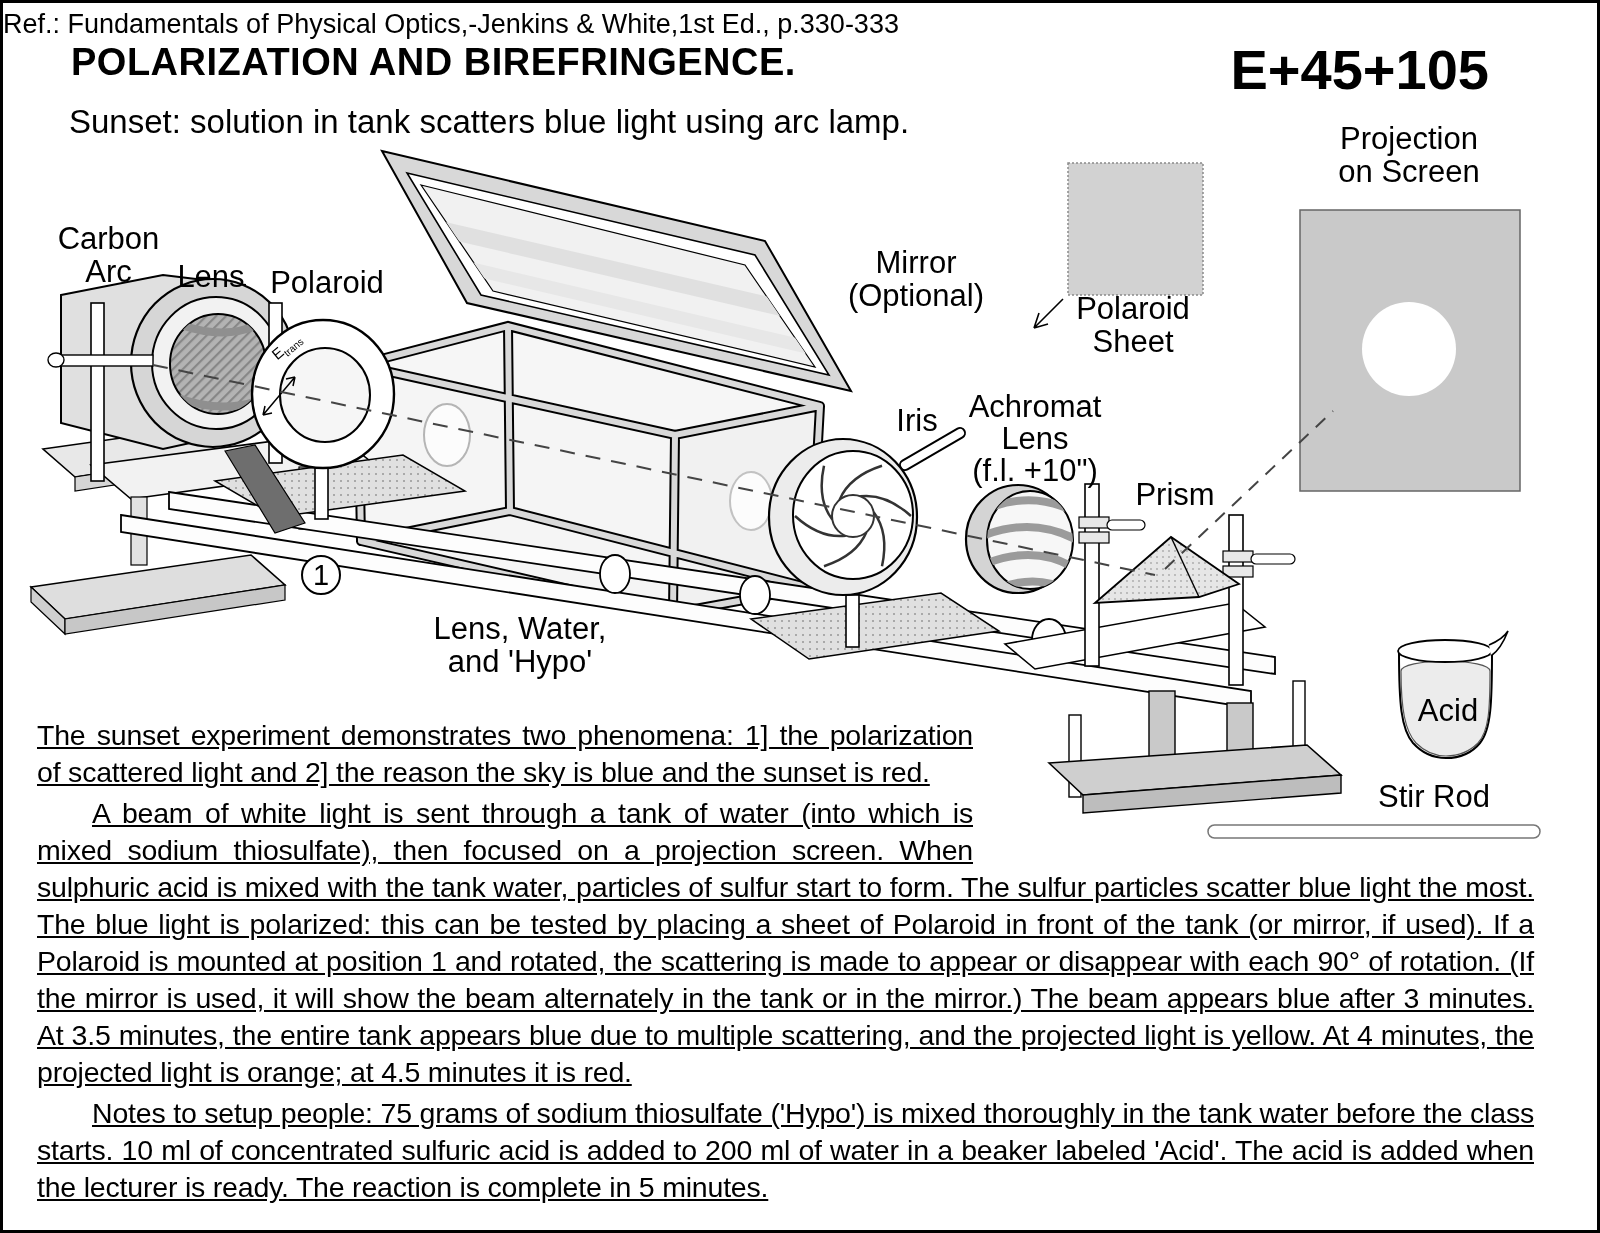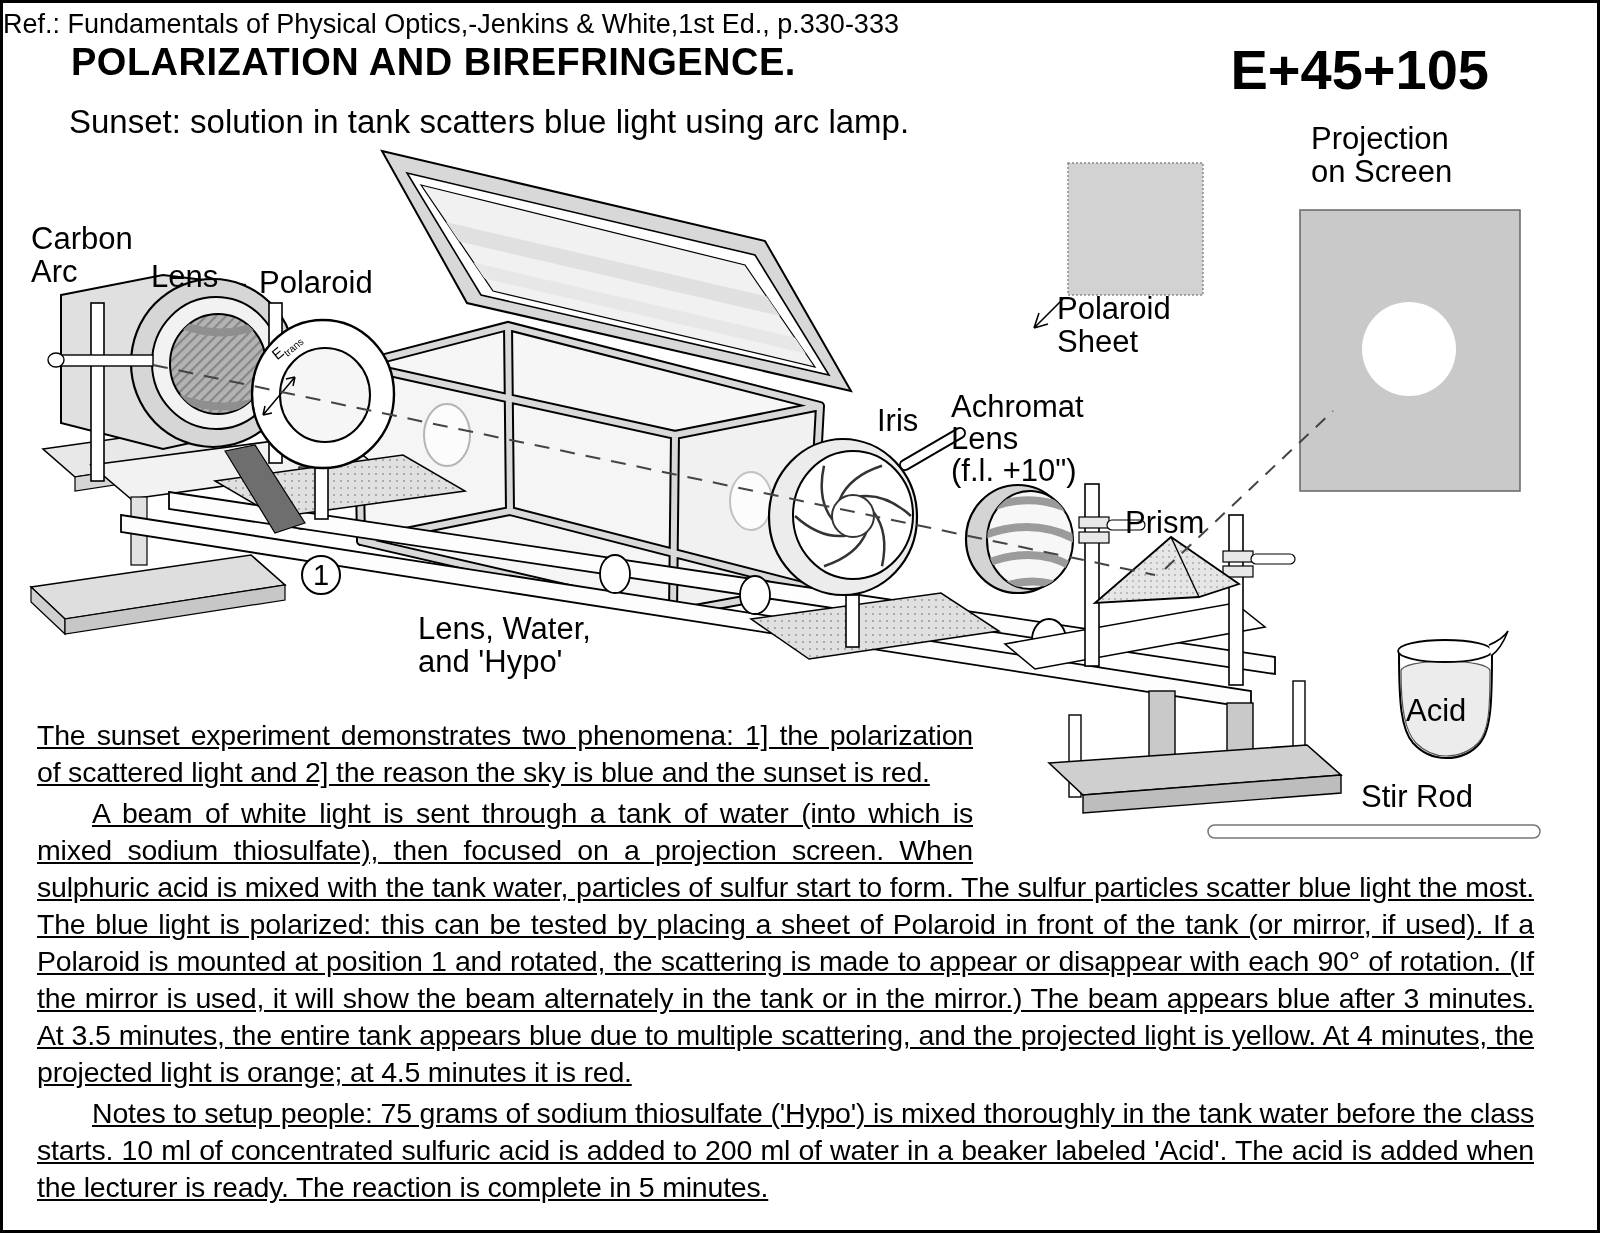--- a/index.html
+++ b/index.html
@@ -6,30 +6,30 @@
   .page{
     position:relative;width:1600px;height:1233px;background:#fff;
     border:3px solid #000;box-sizing:border-box;overflow:hidden;
     font-family:"Liberation Sans",sans-serif;color:#000;
   }
   .abs{position:absolute;}
   .ref-line{top:6px;left:0;right:0;font-size:27px;}
   .title{top:38px;left:68px;font-size:38px;font-weight:bold;letter-spacing:.5px;text-align:center;}
   .code{top:34px;right:108px;font-size:56px;font-weight:bold;}
   .subtitle{top:100px;left:66px;font-size:33px;}
-  .lbl{position:absolute;font-size:31px;line-height:1.06;white-space:pre-line;}
+  .lbl{position:absolute;font-size:31px;line-height:1.06;text-align:center;white-space:pre-line;}
   .lbl-carbon-arc{left:28px;top:220px;width:155px;}
   .lbl-lens{left:148px;top:258px;width:120px;}
   .lbl-polaroid{left:256px;top:264px;width:136px;}
   .lbl-mirror{left:827px;top:244px;width:172px;}
   .lbl-polaroid-sheet{left:1054px;top:290px;width:152px;}
   .lbl-projection{left:1308px;top:120px;width:196px;}
   .lbl-iris{left:874px;top:402px;width:80px;}
   .lbl-achromat{left:948px;top:388px;width:168px;line-height:1.04;}
-  .lbl-prism{left:1122px;top:504px;width:100px;}
+  .lbl-prism{left:1122px;top:476px;width:100px;}
   .lbl-tank{left:415px;top:610px;width:204px;}
   .lbl-acid{left:1403px;top:692px;width:84px;}
   .lbl-stir-rod{left:1358px;top:778px;width:146px;}
   .etrans{position:absolute;left:278px;top:342px;font-size:15px;transform:rotate(-40deg);transform-origin:left bottom;white-space:nowrap;}
   .etrans sub{font-size:10px;}
   .body-text{
     position:absolute;left:30px;top:710px;width:1505px;
     font-size:28.5px;line-height:37px;text-align:justify;letter-spacing:-0.2px;
   }
   .body-text .spacer{float:right;width:565px;height:148px;}
@@ -213,20 +213,22 @@
   <div class="abs ref-line">Ref.: Fundamentals of Physical Optics,-Jenkins &amp; White,1st Ed., p.330-333</div>
   <div class="abs title">POLARIZATION AND BIREFRINGENCE.</div>
   <div class="abs code">E+45+105</div>
   <div class="abs subtitle">Sunset: solution in tank scatters blue light using arc lamp.</div>
 
   <div class="lbl lbl-carbon-arc">Carbon
 Arc</div>
   <div class="lbl lbl-lens">Lens</div>
   <div class="lbl lbl-polaroid">Polaroid</div>
   <div class="etrans"><span>E</span><sub>trans</sub></div>
+  <div class="lbl lbl-mirror">Mirror
+(Optional)</div>
   <div class="lbl lbl-polaroid-sheet">Polaroid
 Sheet</div>
   <div class="lbl lbl-projection">Projection
 on Screen</div>
   <div class="lbl lbl-iris">Iris</div>
   <div class="lbl lbl-achromat">Achromat
 Lens
 (f.l. +10")</div>
   <div class="lbl lbl-prism">Prism</div>
   <div class="lbl lbl-tank">Lens, Water,

